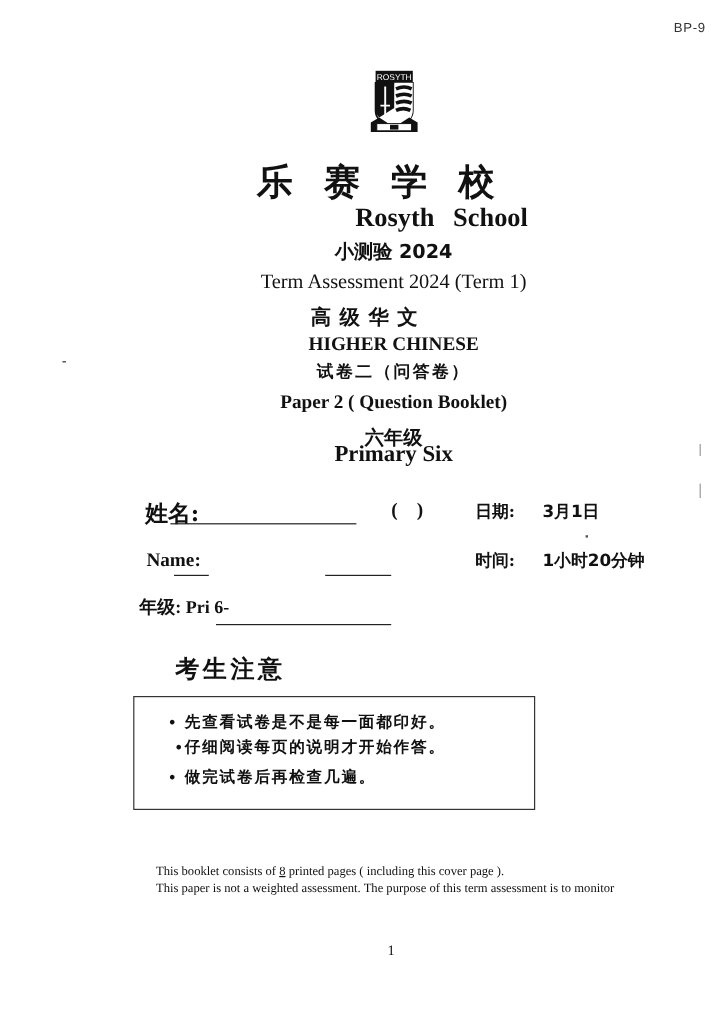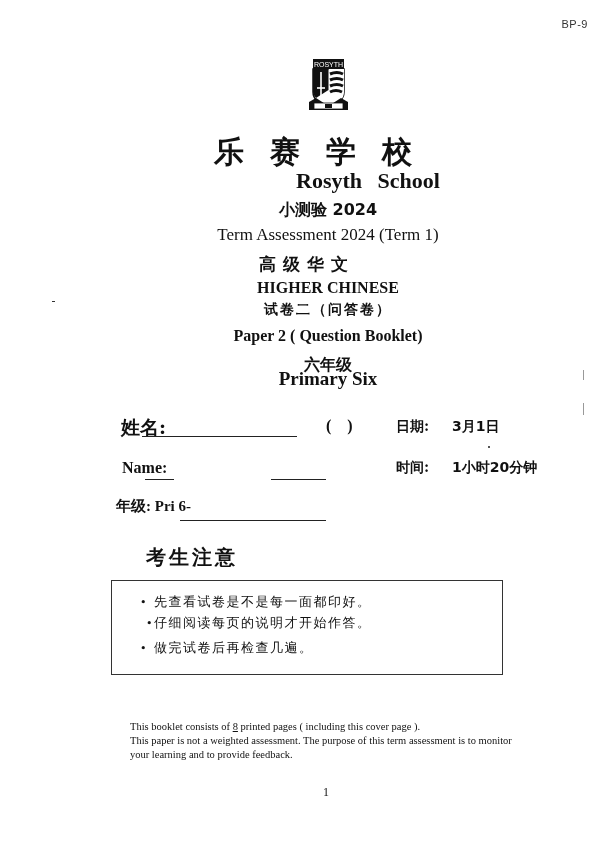--- a/index.html
+++ b/index.html
@@ -28,22 +28,22 @@
     .zh-level { top: 355px; font-size: 16px; font-weight: bold; font-family: "DejaVu Serif", serif; }
     .en-level { top: 368px; font-size: 19px; font-weight: bold; }
 
     .form-label { font-size: 16px; font-weight: bold; }
     .zh-label { font-family: "DejaVu Serif", serif; font-size: 15px; font-weight: bold; }
     .line { position: absolute; border-bottom: 1.2px solid #222; height: 0; }
     .sans-bold { font-family: "DejaVu Sans", sans-serif; font-weight: bold; font-size: 14px; }
 
     .notice-title { left: 118px; top: 544px; font-size: 20px; font-weight: bold; letter-spacing: 3px; font-family: "DejaVu Serif", serif; }
     .notice-box {
-      left: 111px; top: 580px; width: 392px; height: 95px;
-      border: 1.3px solid #333; box-sizing: border-box;
+      left: 111px; top: 580px; width: 335px; height: 95px;
+      border: 1.3px solid #333; box-sizing: border-box; font-weight: bold;
     }
     .notice-list { list-style: none; margin: 0; padding: 0; }
     .notice-item {
       position: absolute; left: 28px; font-size: 13px; font-family: "DejaVu Serif", serif; letter-spacing: 1.5px;
     }
     .notice-item .bullet { display: inline-block; width: 14px; font-size: 11px; }
 
     .footer { left: 102px; top: 720px; font-size: 10.5px; line-height: 14px; color: #111; }
     .footer div { white-space: nowrap; }
     .u { text-decoration: underline; }
@@ -104,20 +104,19 @@
   <ul class="notice-list">
     <li class="notice-item" style="top:12px;"><span class="bullet">•</span><span>先查看试卷是不是每一面都印好。</span></li>
     <li class="notice-item" style="top:33px;text-align:right;"><span class="bullet">•</span><span>仔细阅读每页的说明才开始作答。</span></li>
     <li class="notice-item" style="top:58px;"><span class="bullet">•</span><span>做完试卷后再检查几遍。</span></li>
   </ul>
 </div>
 
 <div class="abs footer">
   <div><span>This booklet consists of </span><span class="u">8</span><span> printed pages ( including this cover page ).</span></div>
   <div>This paper is not a weighted assessment. The purpose of this term assessment is to monitor</div>
-  <div>your learning and to provide feedback.</div>
 </div>
 <div class="abs center page-num" style="padding-left:26px;">1</div>
 
 <div class="scan-dot" style="left:583px; top:370px; width:1px; height:10px;"></div>
 <div class="scan-dot" style="left:583px; top:403px; width:1px; height:12px;"></div>
 <div class="scan-dot" style="left:52px; top:301px; width:3px; height:1px; background:#333;"></div>
 <div class="scan-dot" style="left:488px; top:446px; width:2px; height:2px; background:#555;"></div>
 
 </body></html>

